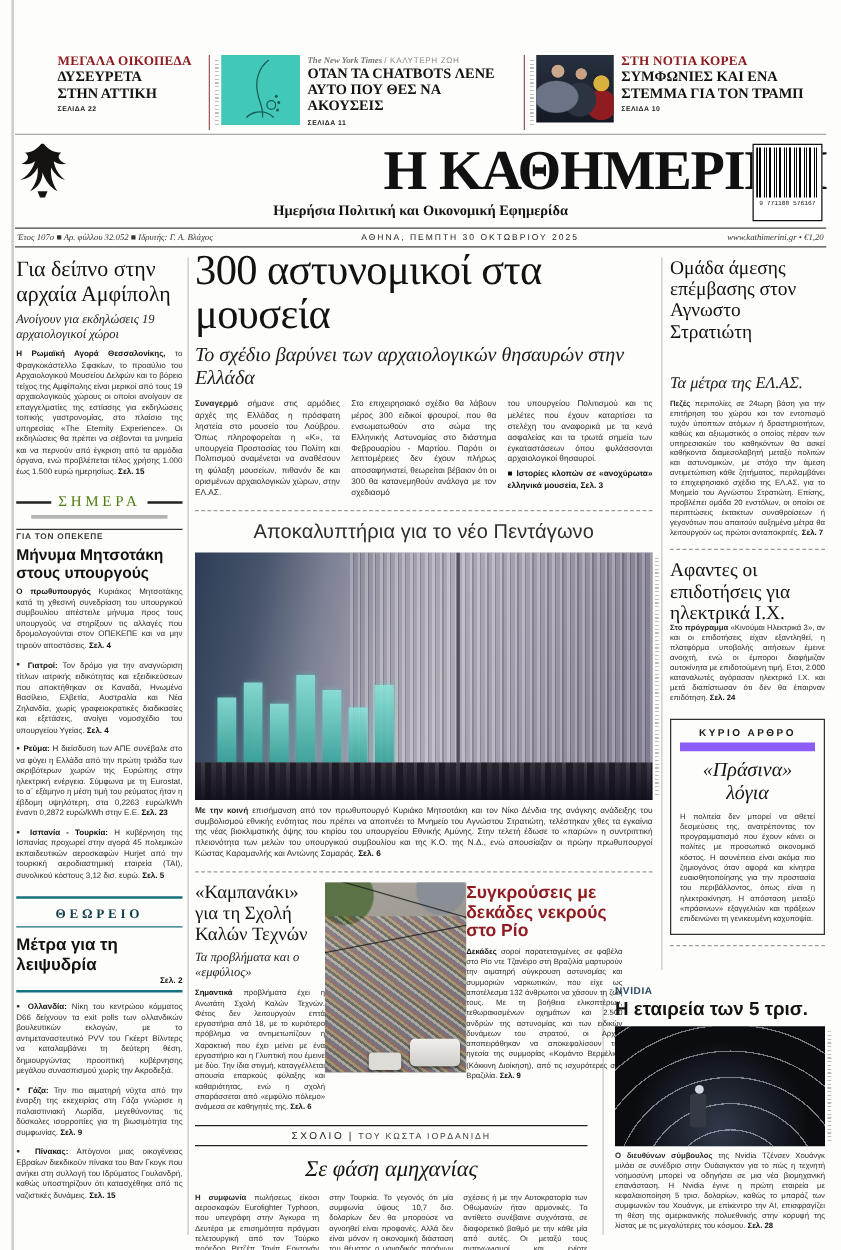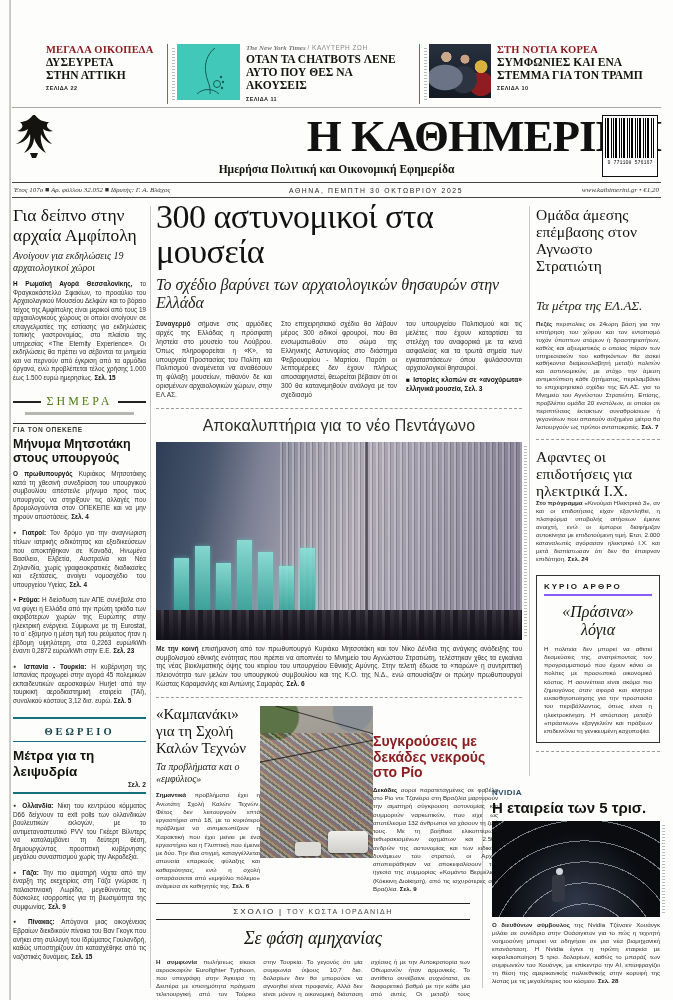--- a/index.html
+++ b/index.html
@@ -81,21 +81,21 @@
   .photo-frame{position:relative;}
   .photo-pentagon{height:198px;position:relative;overflow:hidden;background:linear-gradient(100deg,#2e3d55 0%,#47546b 14%,#7d8195 27%,#a19eab 40%,#b3aeb8 54%,#a49fae 68%,#8d8899 84%,#797489 100%);}
   .facade{position:absolute;top:0;right:0;bottom:0;left:34%;background:repeating-linear-gradient(90deg,rgba(250,248,252,.26) 0 2px,rgba(30,28,40,.22) 2px 3px,rgba(150,146,160,.18) 3px 6px);}
   .facade-corner{position:absolute;top:0;bottom:0;left:57%;width:3px;background:rgba(22,20,30,.5);}
   .glass-row{position:absolute;left:5%;bottom:15%;height:40%;display:flex;gap:6px;align-items:flex-end;}
   .glass{width:15px;background:linear-gradient(#8ae4da,#39a79d);opacity:.9;box-shadow:0 0 5px rgba(90,220,210,.55);}
   .crowd{position:absolute;left:0;right:0;bottom:0;height:15%;background:linear-gradient(rgba(25,22,30,.15),rgba(16,14,22,.9)),repeating-linear-gradient(90deg,#2c2933 0 5px,#4a4550 5px 8px,#211e28 8px 13px,#3b3742 13px 17px);}
   .caption{font-size:6.6px;line-height:1.34;text-align:justify;color:#2b2b28;margin-top:5px;}
   .midrow{display:flex;gap:0;margin-top:2px;}
   .midrow .art1{flex:0 0 104px;}
-  .midrow .art2{flex:0 0 125px;margin-top:28px;}
+  .midrow .art2{flex:0 0 125px;}
   .photo-rio{flex:0 0 113px;height:152px;position:relative;overflow:hidden;background:
       radial-gradient(circle at 14% 7%,#5c7247 0 13%,transparent 14%),
       radial-gradient(circle at 82% 4%,#8a8f96 0 11%,transparent 12%),
       linear-gradient(160deg,#aba79e 0%,#98948c 45%,#86827c 100%);}
   .rio-crowd{position:absolute;inset:18% 0 0 0;background:repeating-linear-gradient(37deg,rgba(150,45,45,.55) 0 2px,rgba(45,65,125,.5) 2px 4px,rgba(228,218,198,.6) 4px 6px,rgba(32,32,38,.55) 6px 8px,rgba(205,175,70,.45) 8px 10px);opacity:.6;}
   .rio-car{position:absolute;right:5px;bottom:5px;width:40px;height:22px;background:linear-gradient(#f0efec,#cfcec9);border-radius:4px;box-shadow:0 1px 2px rgba(0,0,0,.5);}
   .rio-car2{position:absolute;right:52px;bottom:2px;width:26px;height:14px;background:#dddcd6;border-radius:3px;box-shadow:0 1px 2px rgba(0,0,0,.45);}
   .rio-cable{position:absolute;left:-10px;top:18px;width:160%;height:1px;background:rgba(20,20,20,.75);transform:rotate(16deg);}
   .rio-cable.c2{top:40px;transform:rotate(-11deg);}
   .fa-title{font-family:"Liberation Serif",serif;font-size:15px;line-height:1.12;color:#131310;}
@@ -105,21 +105,21 @@
   .sxolio-hd b{font-weight:normal;}
   .sxolio-hd .by{font-size:7px;letter-spacing:1.5px;color:#444;}
   .sxolio-title{font-family:"Liberation Serif",serif;font-style:italic;font-size:18px;text-align:center;color:#16160f;margin:8px 0 9px;}
   .sxolio-cols{display:flex;gap:8px;}
   .sxolio-cols .c{flex:1;font-size:6.2px;line-height:1.3;text-align:justify;color:#2d2d2a;}
 
   
   .r-head{font-family:"Liberation Serif",serif;font-size:15.5px;line-height:1.1;color:#131310;}
   .r-body{font-size:6.2px;line-height:1.28;text-align:justify;color:#2b2b28;}
   .edbox{border:1px solid #333;padding:6px 7px 7px;margin-top:4px;}
-  .edbox-hd{text-align:left;font-weight:bold;font-size:8px;letter-spacing:2px;border-bottom:2px solid #8b5cf6;padding-bottom:3px;color:#1b1b18;}
+  .edbox-hd{text-align:center;font-weight:bold;font-size:8px;letter-spacing:2px;border-bottom:7px solid #8b5cf6;padding-bottom:3px;color:#1b1b18;}
   .edbox-title{font-family:"Liberation Serif",serif;font-style:italic;font-size:16px;text-align:center;margin:7px 0 6px;color:#16160f;}
   .edbox-body{font-size:6.2px;line-height:1.33;text-align:justify;color:#2b2b28;}
 
   
   .nv-kicker{font-weight:bold;font-size:8px;letter-spacing:.5px;color:#2b4a63;}
   .nv-title{font-weight:bold;font-size:15px;color:#131310;margin:2px 0 5px;}
   .photo-nvidia{height:96px;position:relative;overflow:hidden;background:#0a0c10;}
   .nv-rings{position:absolute;inset:0;background:repeating-radial-gradient(circle at 55% 140%,transparent 0 9px,rgba(225,232,242,.5) 9px 10px,transparent 10px 21px),radial-gradient(circle at 50% 85%,rgba(120,140,180,.35),transparent 60%);}
   .nv-fig{position:absolute;left:36%;bottom:16%;width:13px;height:27px;background:#343943;border-radius:3px;}
   .nv-head{position:absolute;left:38%;bottom:44%;width:7px;height:7px;border-radius:50%;background:#d4d7db;}

